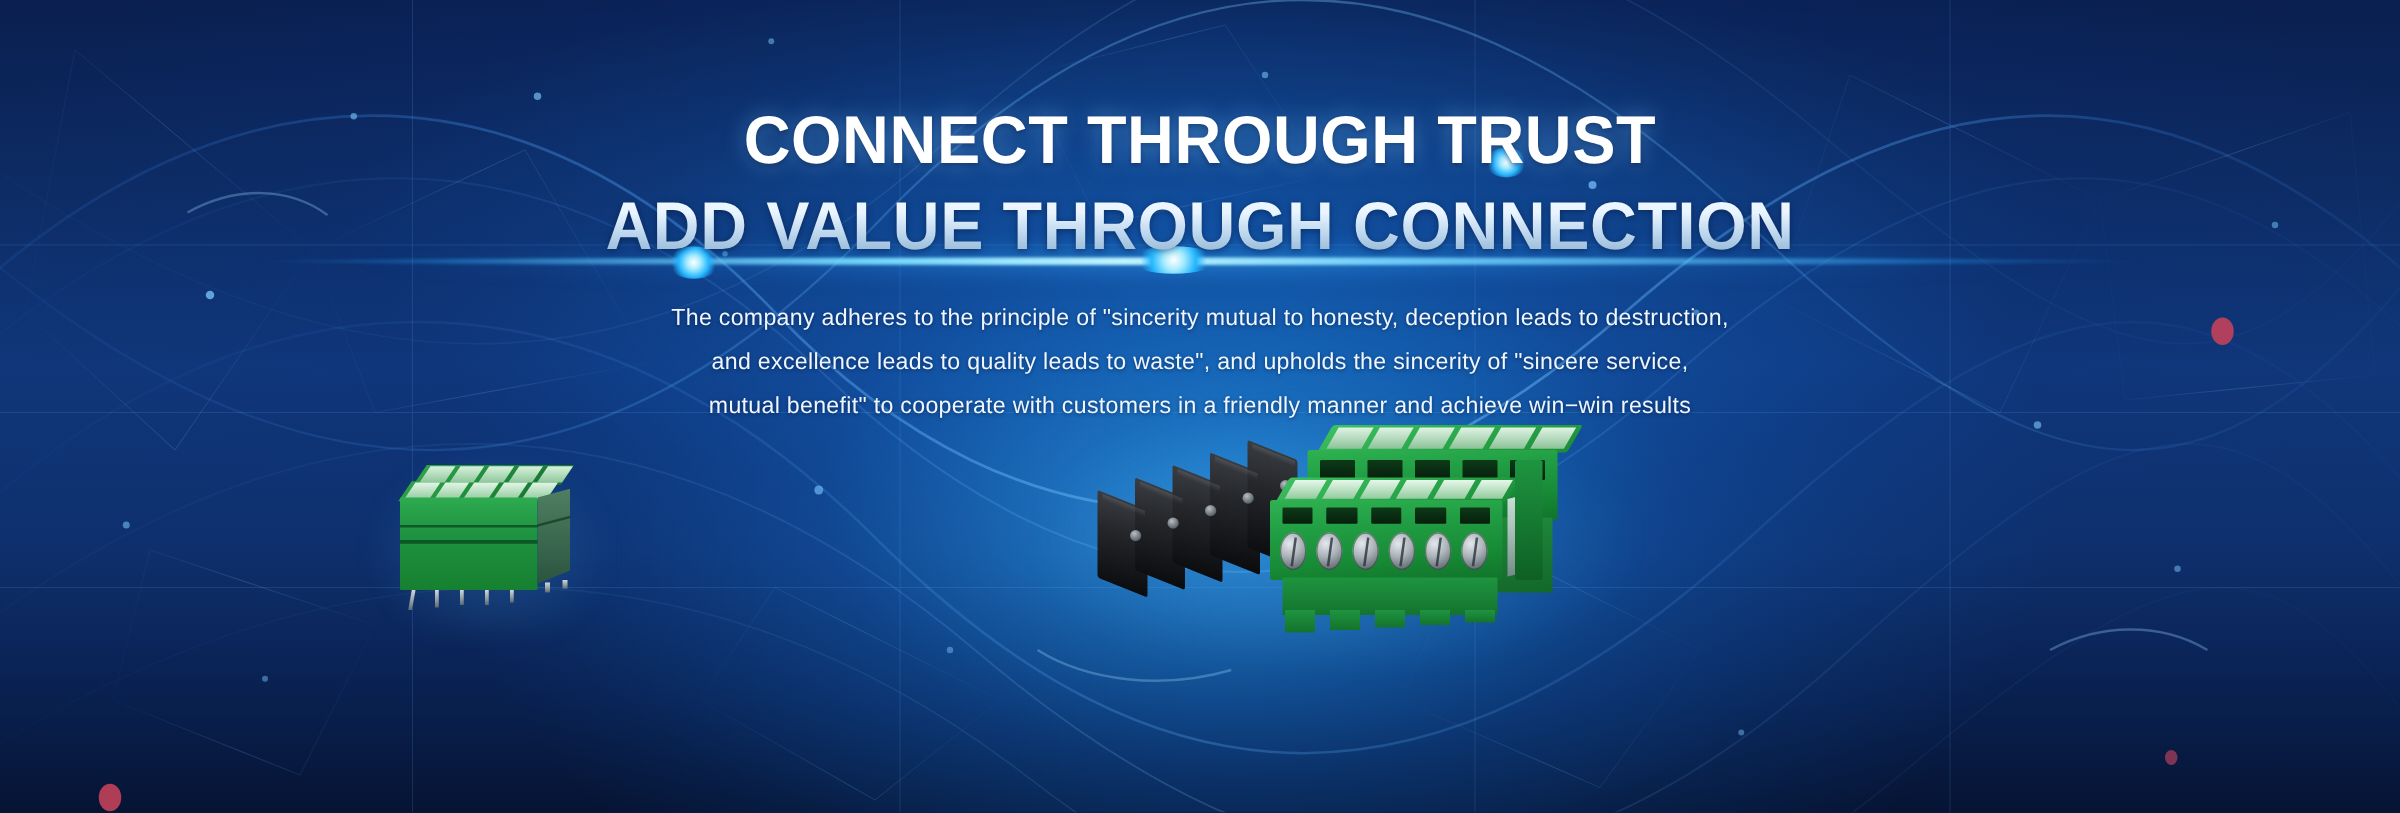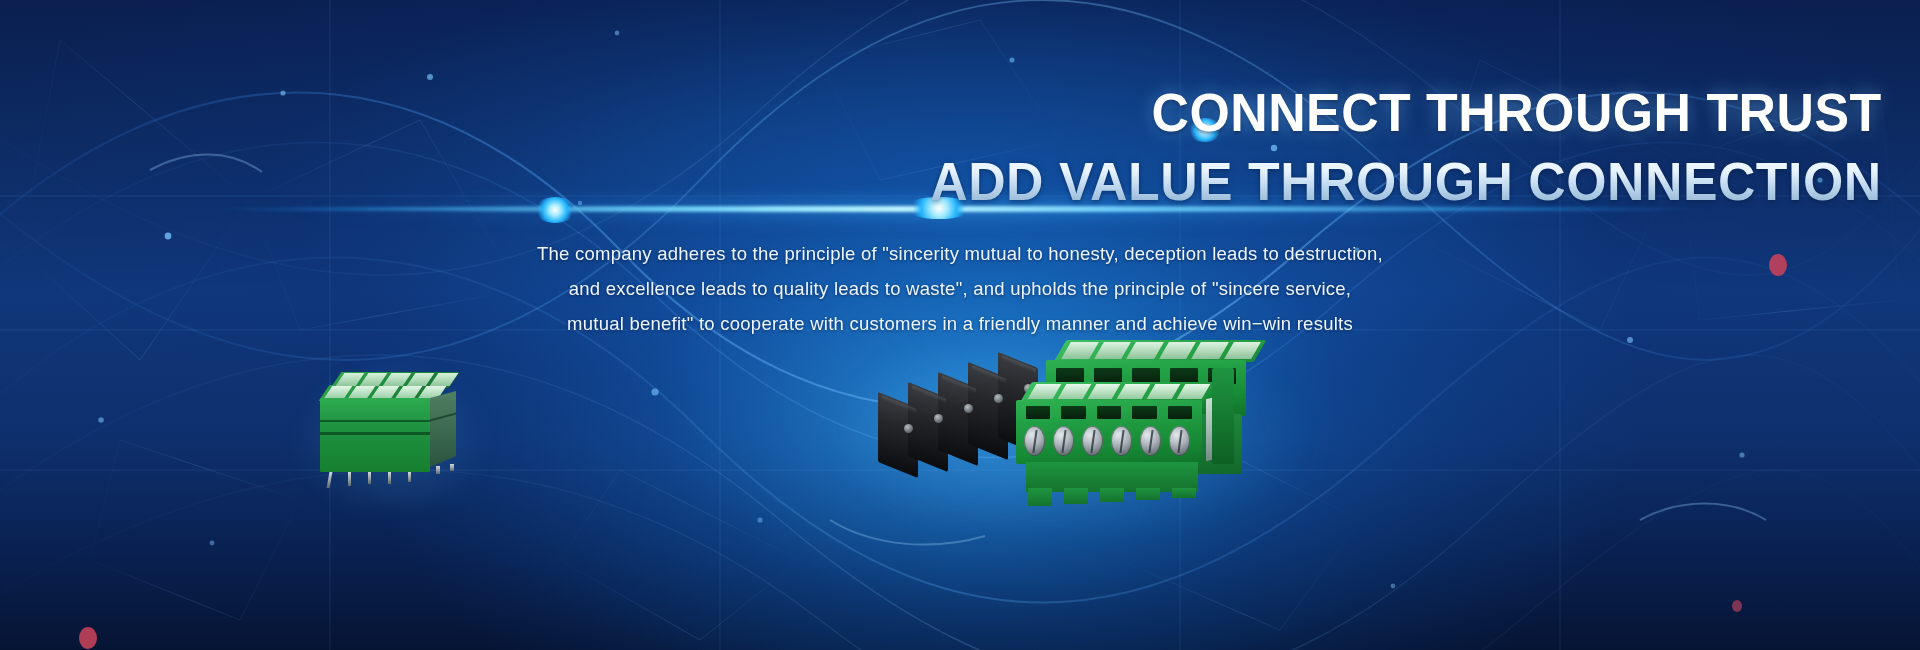--- a/index.html
+++ b/index.html
@@ -55,21 +55,21 @@
     background:radial-gradient(circle, #ffffff 0%, #a8ecff 22%, #25b6ff 48%, rgba(20,150,255,0) 72%);
     filter:blur(.6px);
   }
   .spark.s1 { left:534px; top:197px; width:42px; height:26px; }
   .spark.s2 { left:904px; top:197px; width:70px; height:22px; }
   .spark.s3 { left:1188px; top:118px; width:34px; height:24px; }
 
   
   .headline {
     position:absolute; left:0; right:0; top:78px;
-    text-align:right;
+    text-align:center;
     z-index:6;
   }
   .hl-line {
     font-family:"Liberation Sans", sans-serif;
     font-weight:700;
     font-size:54px;
     letter-spacing:.5px;
     line-height:1.28;
     transform:scaleX(.96);
     white-space:nowrap;
@@ -288,21 +288,21 @@
   <div class="spark s2"></div>
   <div class="spark s3"></div>
 
   <div class="headline">
     <div class="hl-line hl-1">CONNECT THROUGH TRUST</div>
     <div class="hl-line hl-2">ADD VALUE THROUGH CONNECTION</div>
   </div>
 
   <div class="subcopy">
     <p>The company adheres to the principle of "sincerity mutual to honesty, deception leads to destruction,</p>
-    <p>and excellence leads to quality leads to waste", and upholds the principle of "sincere service,</p>
+    <p>and excellence leads to quality leads to waste", and upholds the sincerity of "sincere service,</p>
     <p>mutual benefit" to cooperate with customers in a friendly manner and achieve win−win results</p>
   </div>
 
   <div class="product" id="prod-left">
     <div class="glow"></div>
 
     <div class="cage cage-top" style="left:18px; top:0px; width:118px; height:16px; transform:skewX(-34deg);"></div>
     <div class="cage cage-top" style="left:6px; top:13px; width:118px; height:16px; transform:skewX(-34deg);"></div>
 
     <div style="position:absolute; left:22px; top:1px; width:114px; height:13px; transform:skewX(-34deg); display:flex; gap:4px;">

